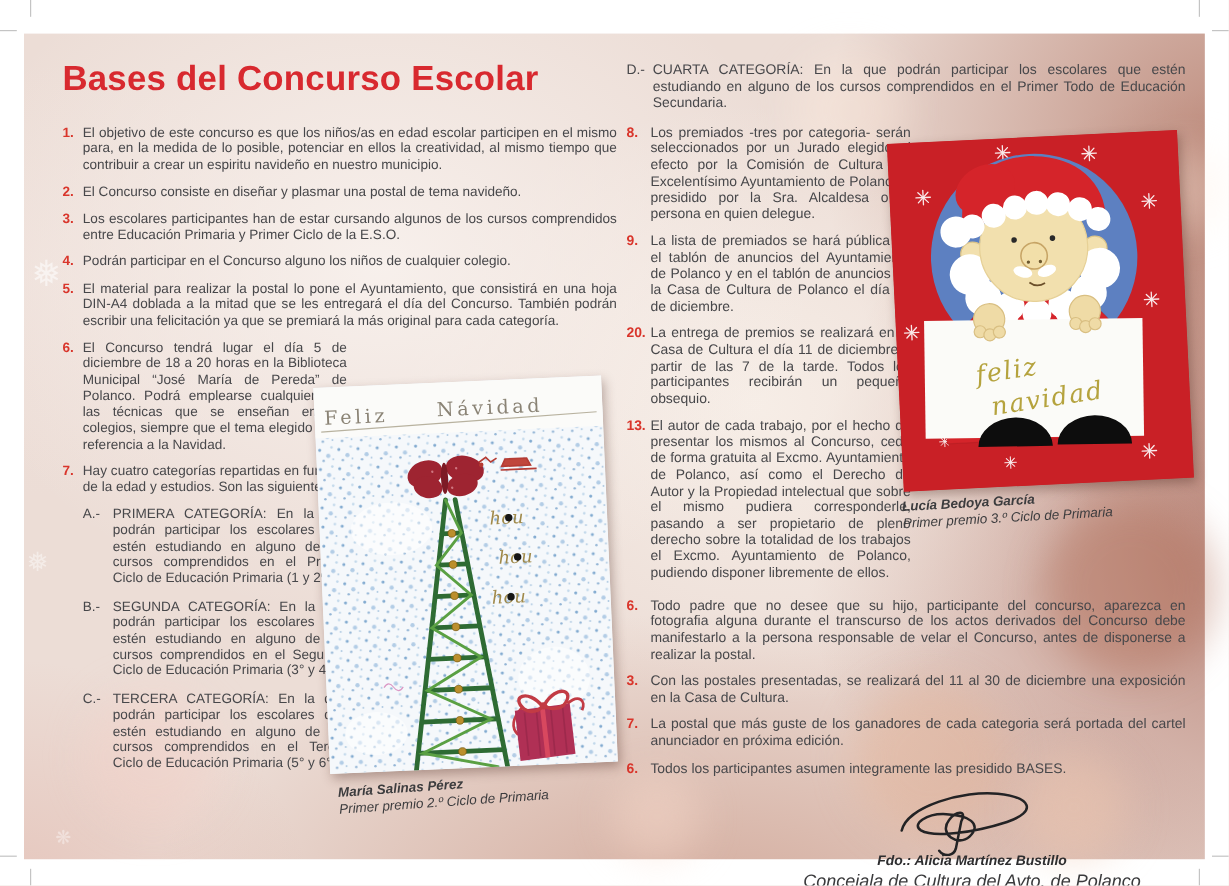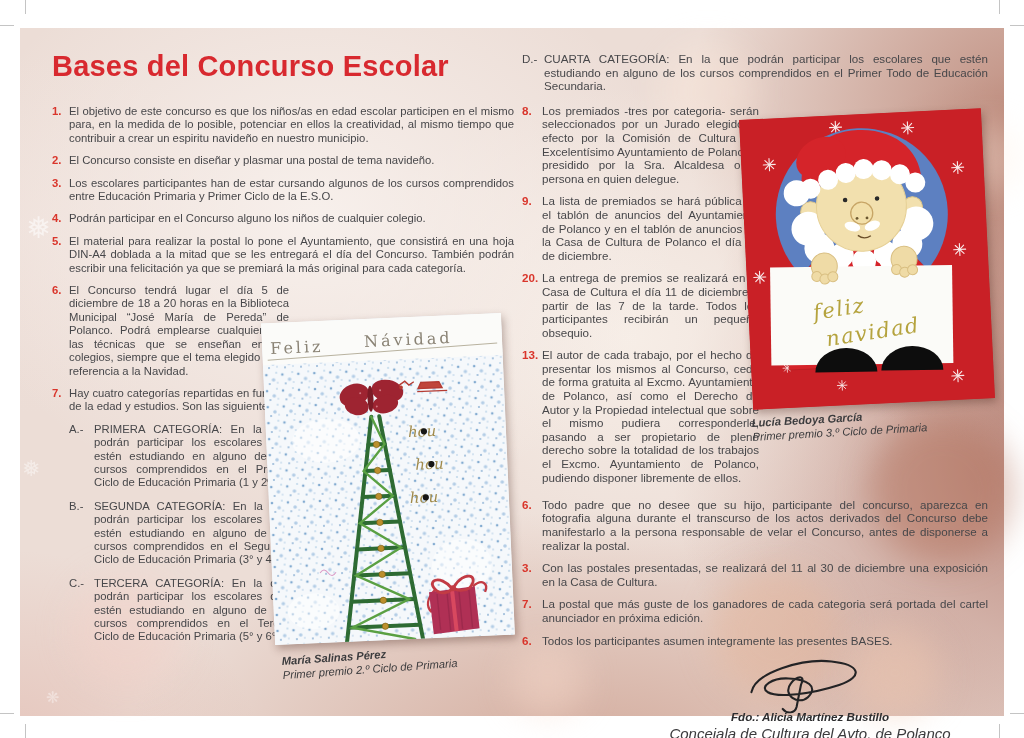--- a/index.html
+++ b/index.html
@@ -189,21 +189,21 @@
     <div class="item im">
       <span class="num">3.</span>
       <span>Con las postales presentadas, se realizará del 11 al 30 de diciembre una exposición en la Casa de Cultura.</span>
     </div>
     <div class="item im">
       <span class="num">7.</span>
       <span>La postal que más guste de los ganadores de cada categoria será portada del cartel anunciador en próxima edición.</span>
     </div>
     <div class="item im">
       <span class="num">6.</span>
-      <span>Todos los participantes asumen integramente las presentes BASES.</span>
+      <span>Todos los participantes asumen integramente las presidido BASES.</span>
     </div>
 
     <div class="sig-block">
       <svg class="sig-scribble" width="150" height="56" viewBox="0 0 150 56">
         <path d="M16,32 C22,12 70,2 98,7 C126,12 130,24 104,31 C76,38 42,40 32,33 C24,27 38,19 54,21 C72,23 84,31 72,41 C62,49 46,37 56,26 C62,19 72,18 66,28 L60,50 C58,56 50,57 46,51" fill="none" stroke="#232325" stroke-width="2.1" stroke-linecap="round"></path>
       </svg>
       <div class="sig-name">Fdo.: Alicia Martínez Bustillo</div>
       <div class="sig-role">Concejala de Cultura del Ayto. de Polanco</div>
     </div>
   </div>

